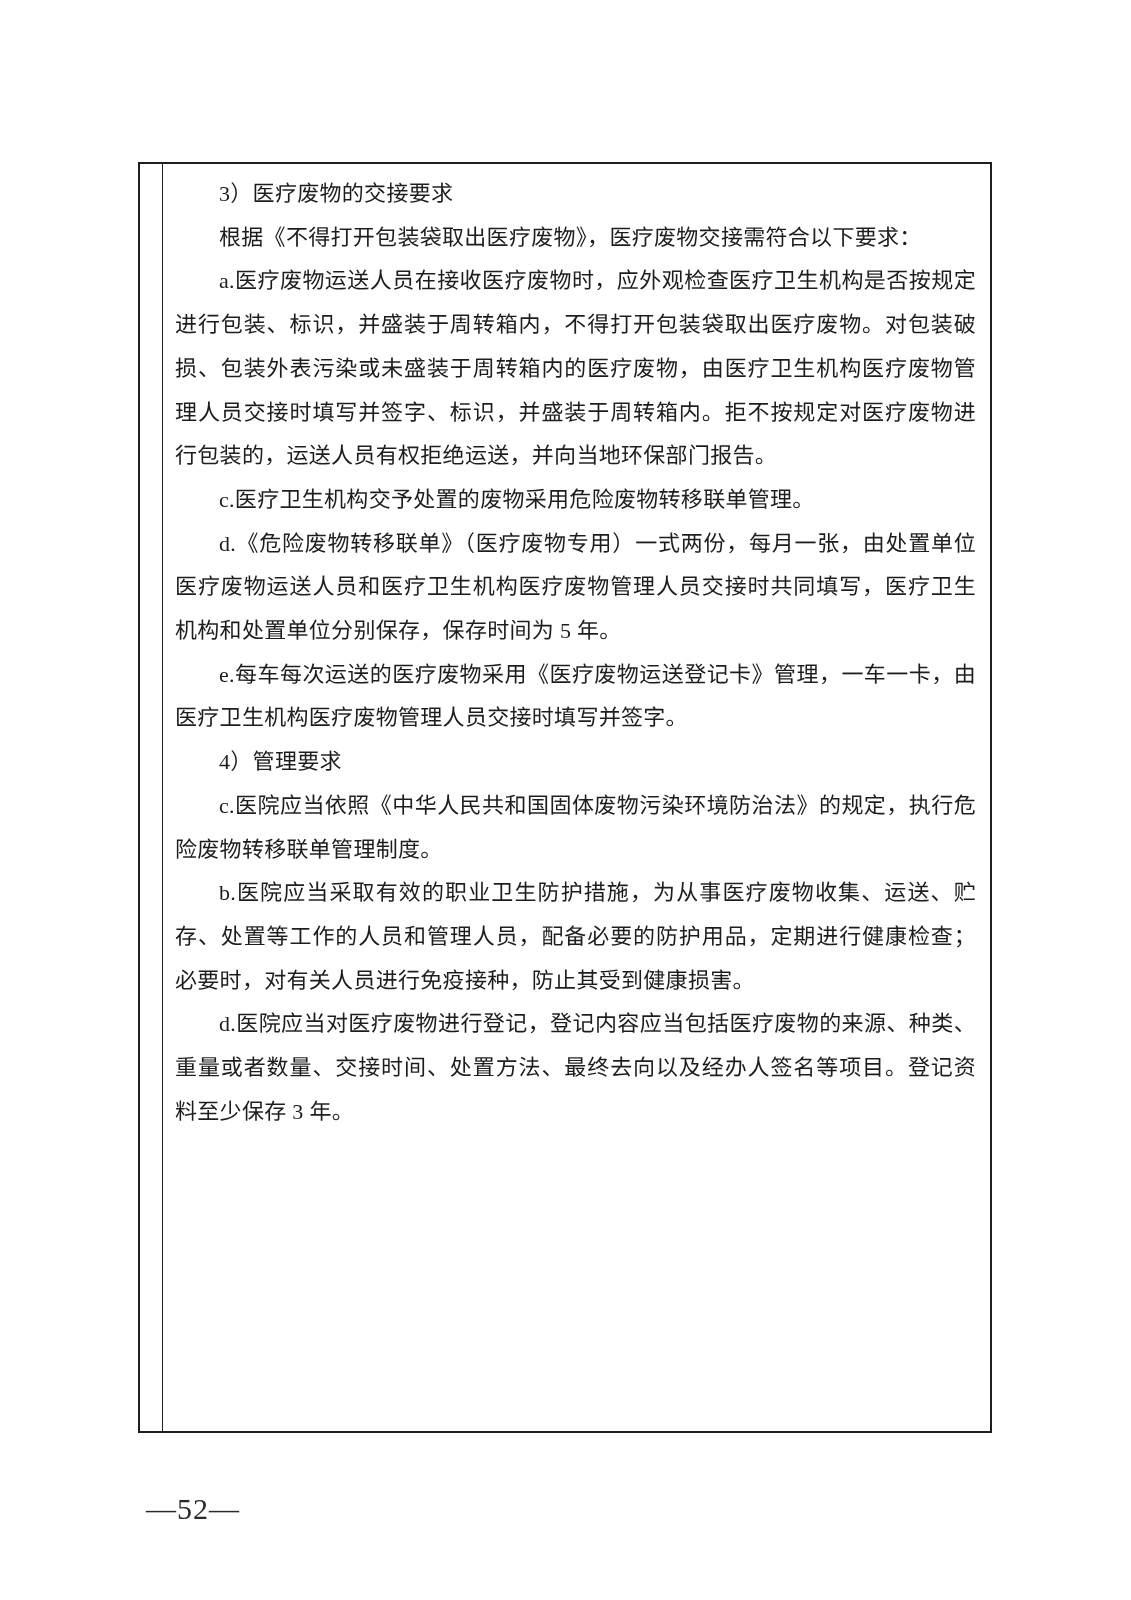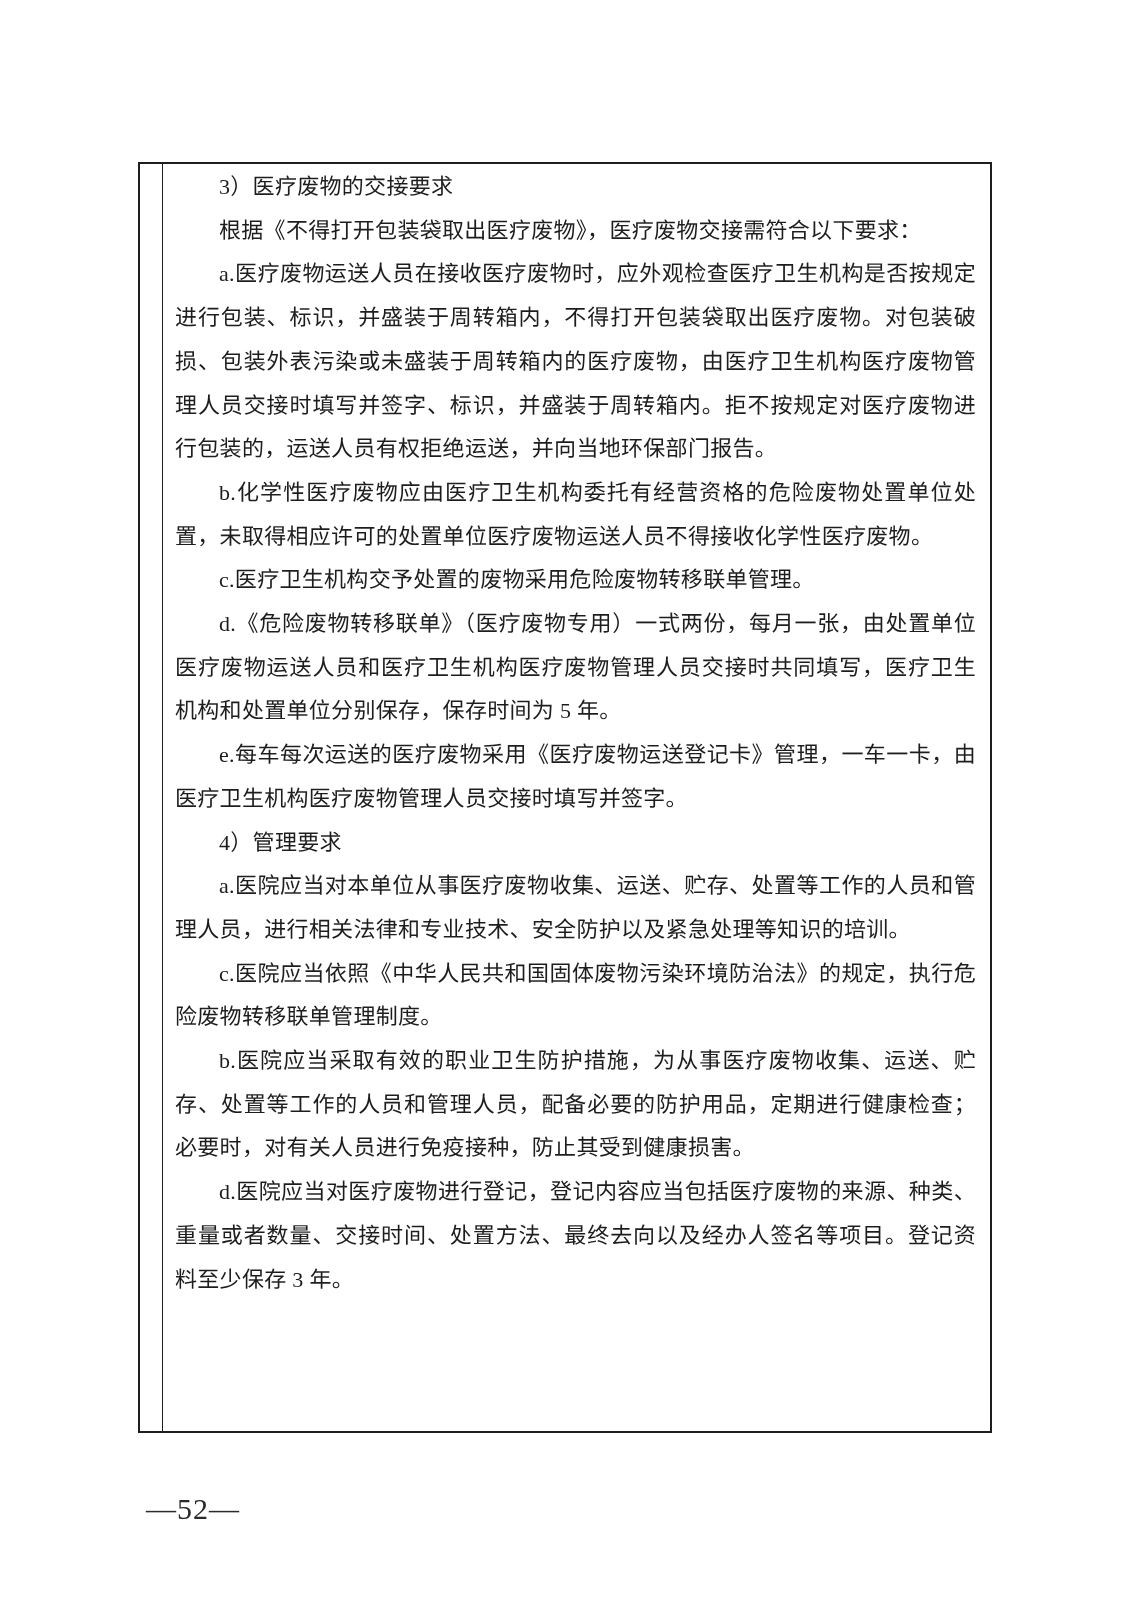--- a/index.html
+++ b/index.html
@@ -31,21 +31,21 @@
   }
   .stub-col {
     width: 23px;
     flex: 0 0 23px;
     border-right: 1.5px solid #1e1e1e;
     box-sizing: border-box;
   }
   .text-col {
     flex: 1 1 auto;
     box-sizing: border-box;
-    padding: 1px 14px 0 12px;
+    padding: 8px 14px 0 12px;
     overflow: hidden;
   }
   .text-col p {
     margin: 0;
     font-size: 22px;
     line-height: 43.7px;
     color: #1d1d1d;
     text-indent: 2em;
     text-align: justify;
     letter-spacing: 0.3px;
@@ -64,25 +64,23 @@
 </head>
 <body>
 
 <div class="page">
   <div class="doc-table">
     <div class="stub-col"></div>
     <div class="text-col">
       <p>3）医疗废物的交接要求</p>
       <p>根据《不得打开包装袋取出医疗废物》，医疗废物交接需符合以下要求：</p>
       <p>a.医疗废物运送人员在接收医疗废物时，应外观检查医疗卫生机构是否按规定进行包装、标识，并盛装于周转箱内，不得打开包装袋取出医疗废物。对包装破损、包装外表污染或未盛装于周转箱内的医疗废物，由医疗卫生机构医疗废物管理人员交接时填写并签字、标识，并盛装于周转箱内。拒不按规定对医疗废物进行包装的，运送人员有权拒绝运送，并向当地环保部门报告。</p>
-      <p>b.化学性医疗废物应由医疗卫生机构委托有经营资格的危险废物处置单位处置，未取得相应许可的处置单位医疗废物运送人员不得接收化学性医疗废物。</p>
       <p>c.医疗卫生机构交予处置的废物采用危险废物转移联单管理。</p>
       <p>d.《危险废物转移联单》（医疗废物专用）一式两份，每月一张，由处置单位医疗废物运送人员和医疗卫生机构医疗废物管理人员交接时共同填写，医疗卫生机构和处置单位分别保存，保存时间为 5 年。</p>
       <p>e.每车每次运送的医疗废物采用《医疗废物运送登记卡》管理，一车一卡，由医疗卫生机构医疗废物管理人员交接时填写并签字。</p>
       <p>4）管理要求</p>
-      <p>a.医院应当对本单位从事医疗废物收集、运送、贮存、处置等工作的人员和管理人员，进行相关法律和专业技术、安全防护以及紧急处理等知识的培训。</p>
       <p>c.医院应当依照《中华人民共和国固体废物污染环境防治法》的规定，执行危险废物转移联单管理制度。</p>
       <p>b.医院应当采取有效的职业卫生防护措施，为从事医疗废物收集、运送、贮存、处置等工作的人员和管理人员，配备必要的防护用品，定期进行健康检查；必要时，对有关人员进行免疫接种，防止其受到健康损害。</p>
       <p>d.医院应当对医疗废物进行登记，登记内容应当包括医疗废物的来源、种类、重量或者数量、交接时间、处置方法、最终去向以及经办人签名等项目。登记资料至少保存 3 年。</p>
     </div>
   </div>
   <div class="page-number">—52—</div>
 </div>
 
 </body></html>

